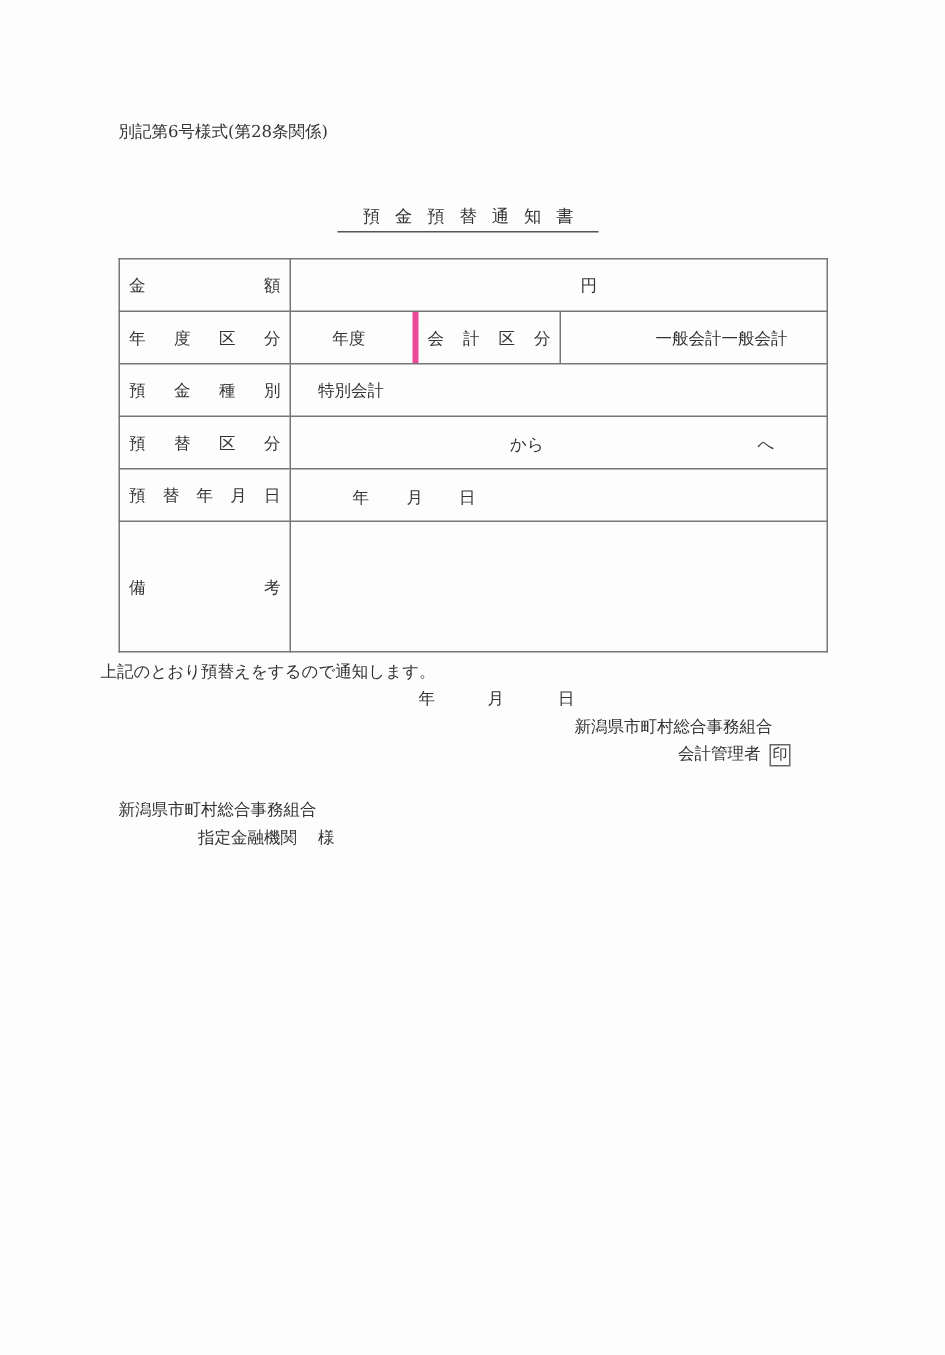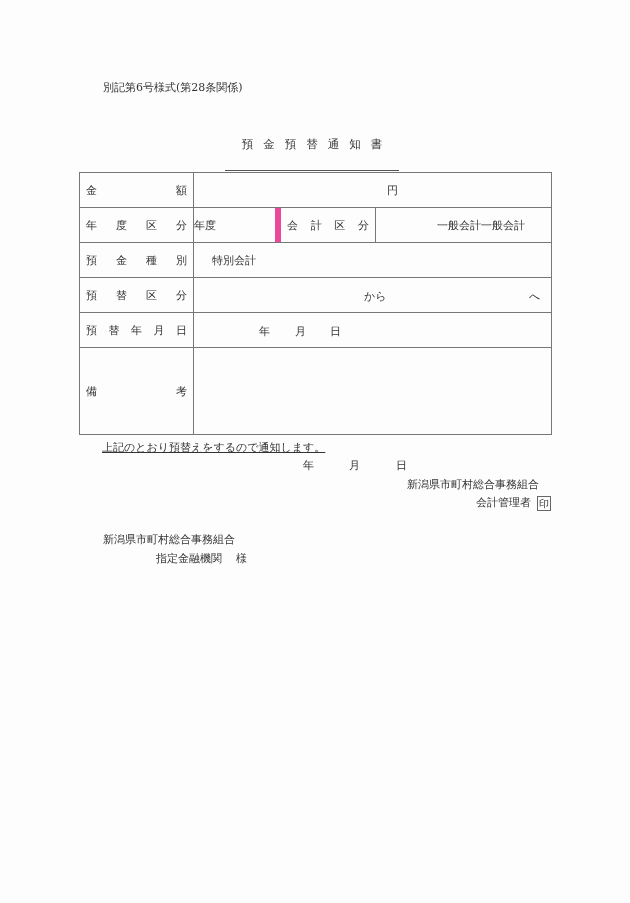--- a/index.html
+++ b/index.html
@@ -1,23 +1,23 @@
 <!DOCTYPE html>
 <html><head>
 <meta charset="utf-8">
 <style>
   html, body { margin: 0; padding: 0; }
   body {
     width: 630px; height: 903px; background: #fdfdfd; position: relative;
     font-family: "DejaVu Serif", "Liberation Serif", serif; color: #333; font-size: 11px;
   }
-  .abs { position: absolute; white-space: nowrap; margin-left: 24px; }
+  .abs { position: absolute; white-space: nowrap; }
   .title {
     position: absolute; left: 225px; top: 137px; width: 174px; text-align: center;
-    font-size: 11.5px; letter-spacing: 0; border-bottom: 1px solid #555; padding-bottom: 18px;
+    font-size: 11.5px; letter-spacing: 0; border-bottom: 1px solid #555; padding-bottom: 2px;
     word-spacing: 0;
   }
   .title span { display: inline-block; margin: 0 5px; }
   table.form {
     position: absolute; left: 79px; top: 172px; width: 473px;
     border-collapse: collapse; table-layout: fixed;
   }
   table.form td { border: 1px solid #777; padding: 0; vertical-align: middle; font-size: 11px; }
   td.lbl { width: 101px; padding: 0 6px !important; }
   .spread { display: flex; justify-content: space-between; }
@@ -60,21 +60,21 @@
     <td class="lbl">
       <div class="spread">
             <span>年</span>
             <span>度</span>
             <span>区</span>
             <span>分</span>
           </div>
     </td>
     <td style="height:34px;">
       <div class="inner" style="height:34px;">
-        <div style="width:77px; justify-content:flex-start; padding-right:4px; border-right:6px solid #ec4899;">
+        <div style="width:77px; justify-content:center; padding-right:4px; border-right:4px solid #ec4899;">
           <span>年度</span>
         </div>
         <div style="width:82px; padding:0 6px; justify-content:space-between; border-right:1px solid #777;">
           <span>会</span>
               <span>計</span>
               <span>区</span>
               <span>分</span>
         </div>
         <div style="flex:1; padding:0 26px 0 6px; justify-content:flex-end;">
           <span>一般会計</span>
@@ -131,21 +131,21 @@
       <div class="spread">
             <span>備</span>
             <span>考</span>
           </div>
     </td>
     <td><span></span></td>
   </tr>
 </tbody>
   </table>
 
-<div class="abs" style="left:78px; top:440px;text-decoration:underline;">上記のとおり預替えをするので通知します。</div>
+<div class="abs" style="left:67px; top:440px;">上記のとおり預替えをするので通知します。</div>
 
 <div class="abs" style="left:279px; top:458px;">年</div>
 <div class="abs" style="left:325px; top:458px;">月</div>
 <div class="abs" style="left:372px; top:458px;">日</div>
 
 <div class="abs" style="left:383px; top:477px;">新潟県市町村総合事務組合</div>
 <div class="abs" style="left:452px; top:495px;">
   <span>会計管理者</span><span class="seal">印</span>
 </div>
 

